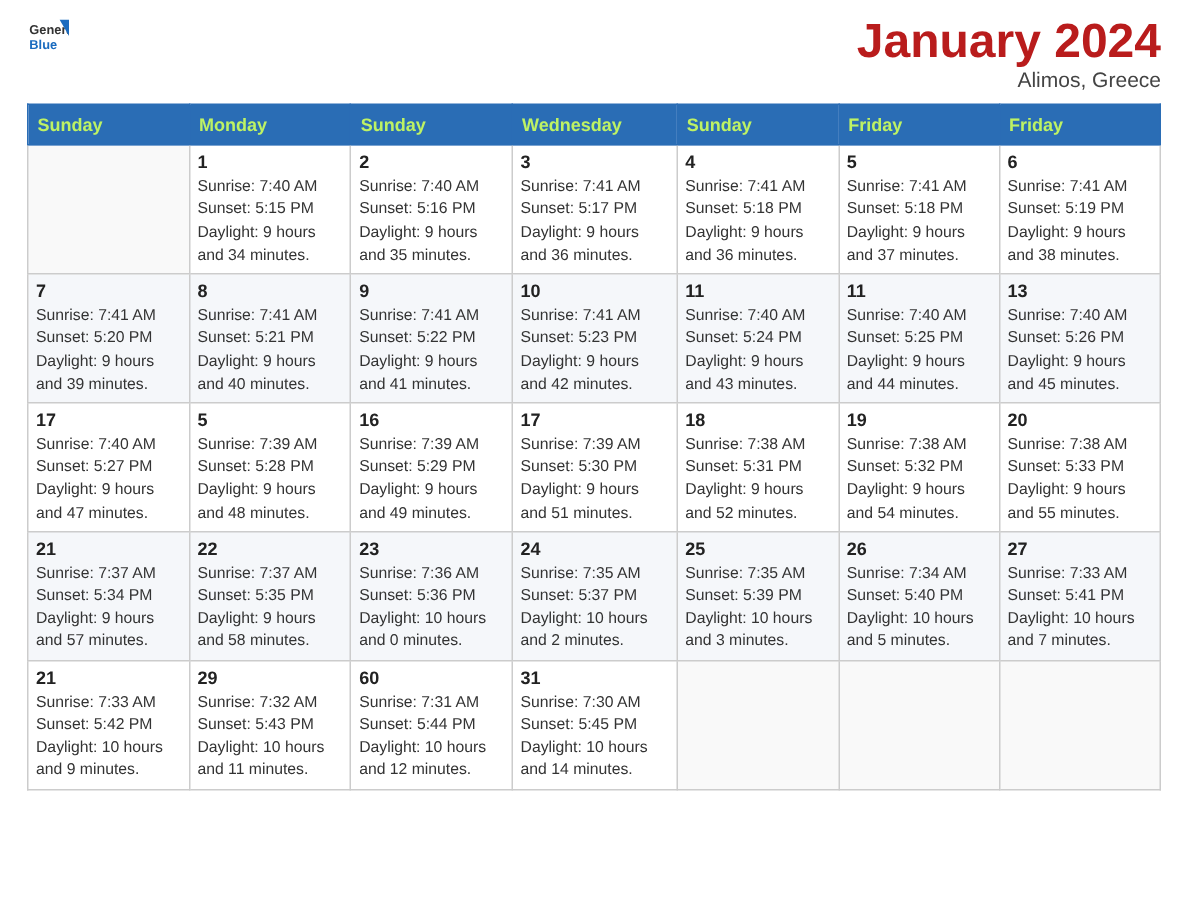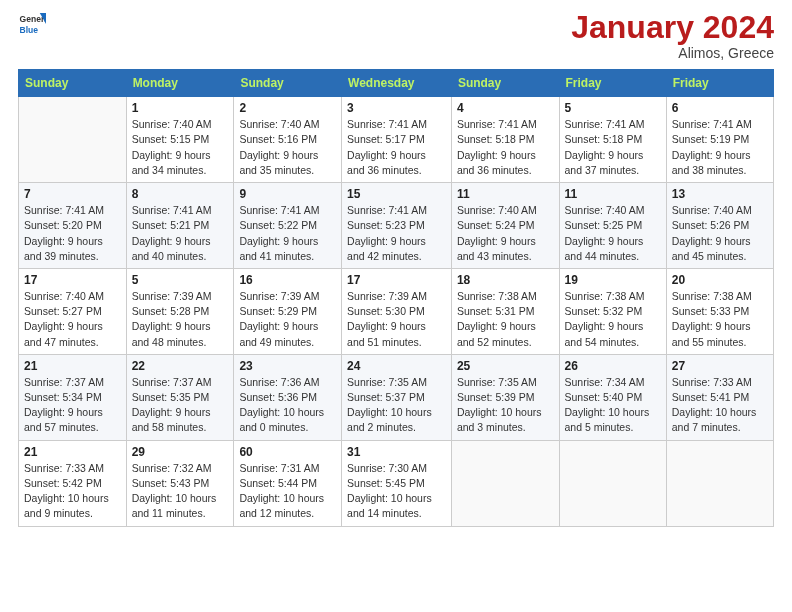--- a/index.html
+++ b/index.html
@@ -149,21 +149,21 @@
           </td>
           <td>
             <div class="day-number">8</div>
             <div class="day-info">Sunrise: 7:41 AM<br>Sunset: 5:21 PM<br>Daylight: 9 hours and 40 minutes.</div>
           </td>
           <td>
             <div class="day-number">9</div>
             <div class="day-info">Sunrise: 7:41 AM<br>Sunset: 5:22 PM<br>Daylight: 9 hours and 41 minutes.</div>
           </td>
           <td>
-            <div class="day-number">15</div>
+            <div class="day-number">10</div>
             <div class="day-info">Sunrise: 7:41 AM<br>Sunset: 5:23 PM<br>Daylight: 9 hours and 42 minutes.</div>
           </td>
           <td>
             <div class="day-number">11</div>
             <div class="day-info">Sunrise: 7:40 AM<br>Sunset: 5:24 PM<br>Daylight: 9 hours and 43 minutes.</div>
           </td>
           <td>
             <div class="day-number">11</div>
             <div class="day-info">Sunrise: 7:40 AM<br>Sunset: 5:25 PM<br>Daylight: 9 hours and 44 minutes.</div>
           </td>

